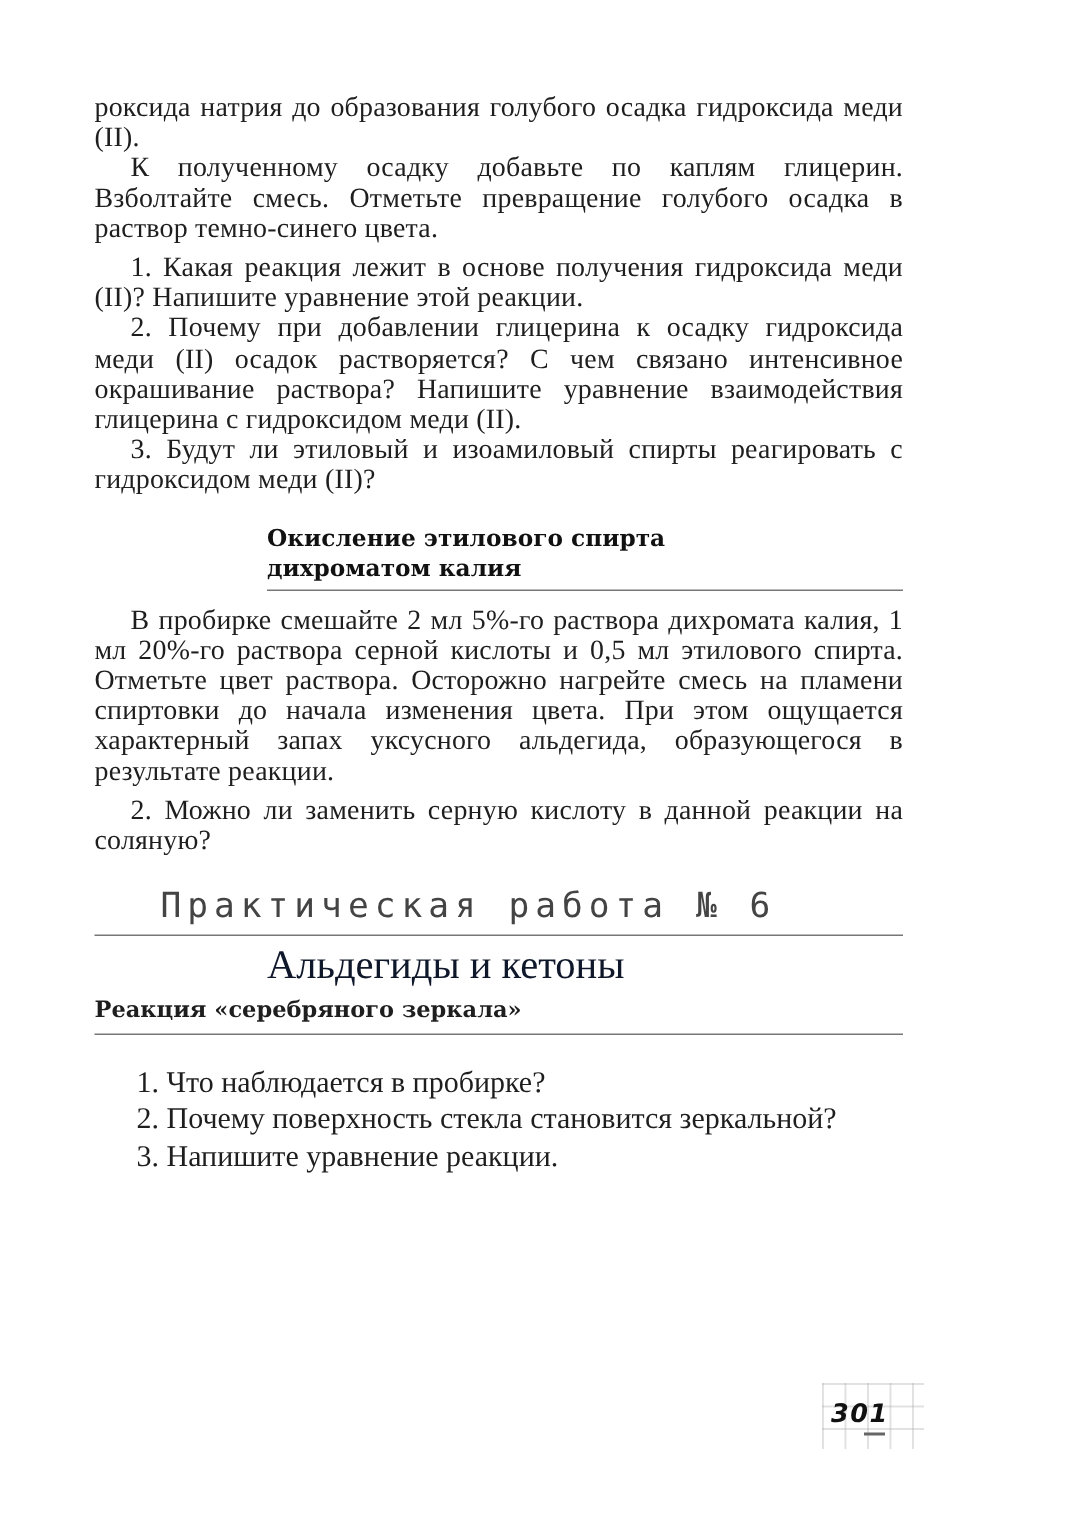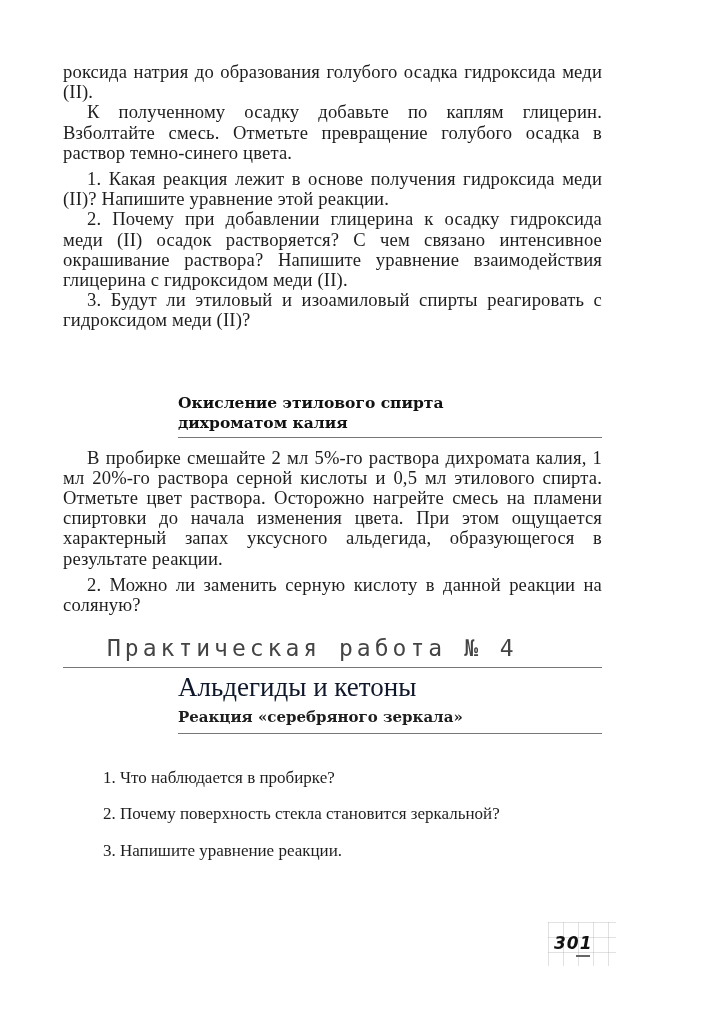--- a/index.html
+++ b/index.html
@@ -12,37 +12,36 @@
     font-family: "Liberation Serif", "DejaVu Serif", serif;
     font-size: 18.6px; line-height: 20.2px; text-align: justify;
     margin: 0; letter-spacing: 0.15px;
   }
   .p.ind { text-indent: 24px; }
   .gap { height: 6px; }
   .h-sec {
     margin-left: 115px; padding-bottom: 4px; border-bottom: 1.5px solid #777;
     font-family: "DejaVu Serif", serif; font-weight: bold; font-size: 15.5px; line-height: 20px;
     color: #111;
-    margin-top: 44px;
   }
   .h-prac {
     font-family: "DejaVu Sans Mono", "Liberation Mono", monospace; font-size: 23px;
     letter-spacing: 4px; color: #444; padding-left: 44px; line-height: 30px;
     border-bottom: 1.5px solid #777; padding-bottom: 4px;
   }
   .h-title {
     margin-left: 115px; font-family: "Liberation Serif", serif; font-size: 27px;
     line-height: 34px; color: #0f172a; margin-top: 2px;
   }
   .h-sub {
-    margin-left: 115px; font-family: "DejaVu Serif", serif; font-weight: bold;
+    font-family: "DejaVu Serif", serif; font-weight: bold;
     font-size: 15px; line-height: 22px; padding-bottom: 5px; border-bottom: 1.5px solid #777;
     margin-top: 2px;
   }
-  .q { font-family: "Liberation Serif", serif; font-size: 17px; line-height: 20.2px; margin: 16px; padding-left: 24px; }
+  .q { font-family: "Liberation Serif", serif; font-size: 20px; line-height: 20.2px; margin: 4px; padding-left: 24px; }
   .pnum {
     position: absolute; left: 548px; top: 922px; width: 68px; height: 44px;
   }
   .pnum .grid {
     position: absolute; inset: 0;
     background-image:
       linear-gradient(to right, rgba(170,170,170,0.35) 1px, transparent 1px),
       linear-gradient(to bottom, rgba(170,170,170,0.35) 1px, transparent 1px);
     background-size: 15px 15px;
   }
@@ -67,21 +66,21 @@
   <div class="h-sec">
     <div>Окисление этилового спирта</div>
     <div>дихроматом калия</div>
   </div>
   <div style="height:10px"></div>
   <p class="p ind">В пробирке смешайте 2 мл 5%-го раствора дихромата калия, 1 мл 20%-го раствора серной кислоты и 0,5 мл этилового спирта. Отметьте цвет раствора. Осторожно нагрейте смесь на пламени спиртовки до начала изменения цвета. При этом ощущается характерный запах уксусного альдегида, образующегося в результате реакции.</p>
   <div class="gap"></div>
   <p class="p ind">2. Можно ли заменить серную кислоту в данной реакции на соляную?</p>
 
   <div style="height:18px"></div>
-  <div class="h-prac">Практическая работа № 4</div>
+  <div class="h-prac">Практическая работа № 6</div>
   <div class="h-title">Альдегиды и кетоны</div>
   <div class="h-sub">Реакция «серебряного зеркала»</div>
   <div style="height:12px"></div>
   <div class="gap"></div>
   <p class="q">1. Что наблюдается в пробирке?</p>
   <p class="q">2. Почему поверхность стекла становится зеркальной?</p>
   <p class="q">3. Напишите уравнение реакции.</p>
 </div>
 
 <div class="pnum">

